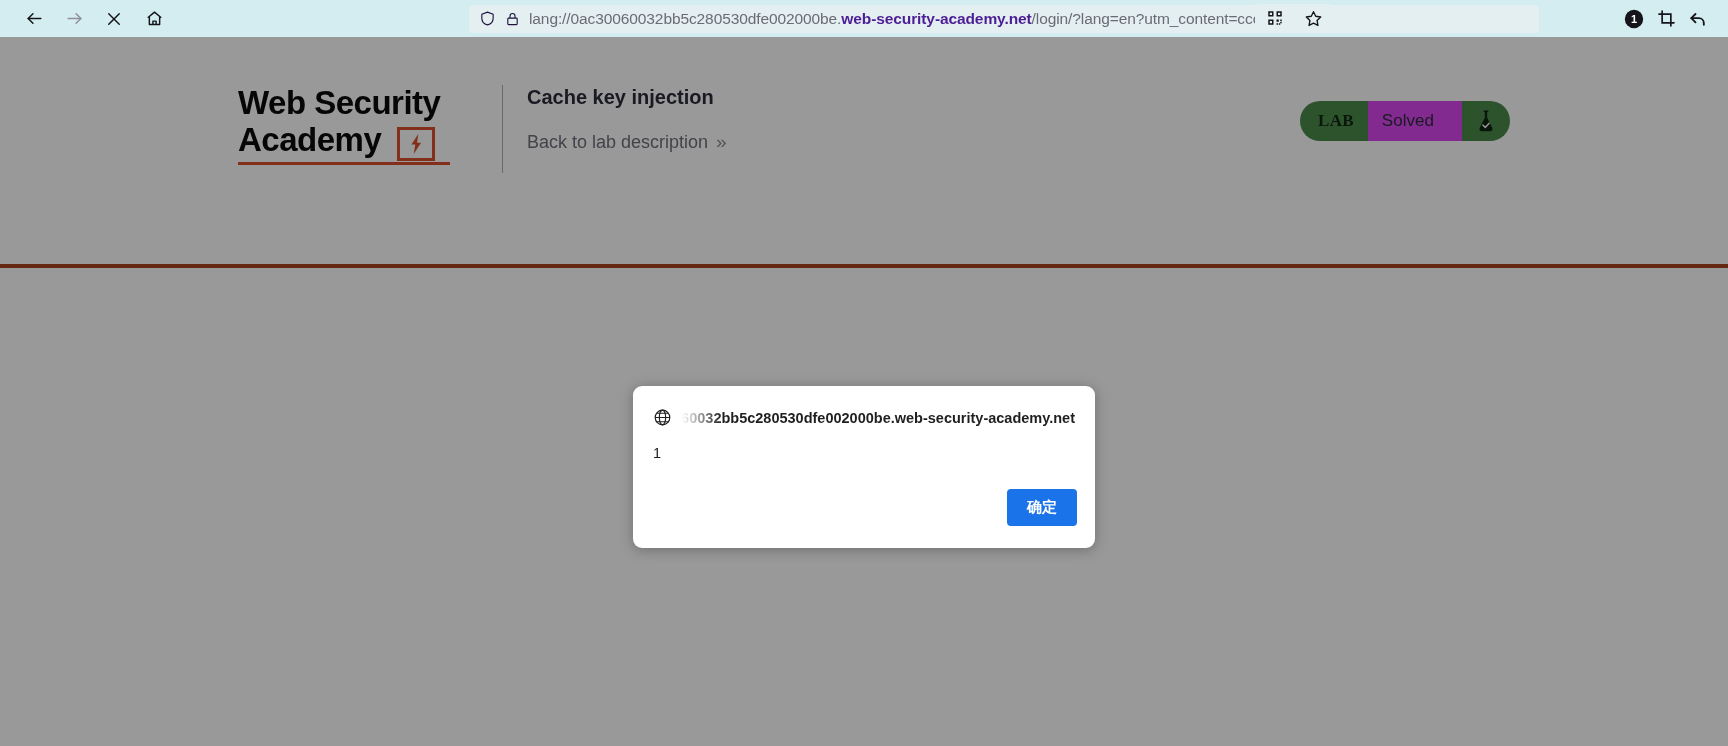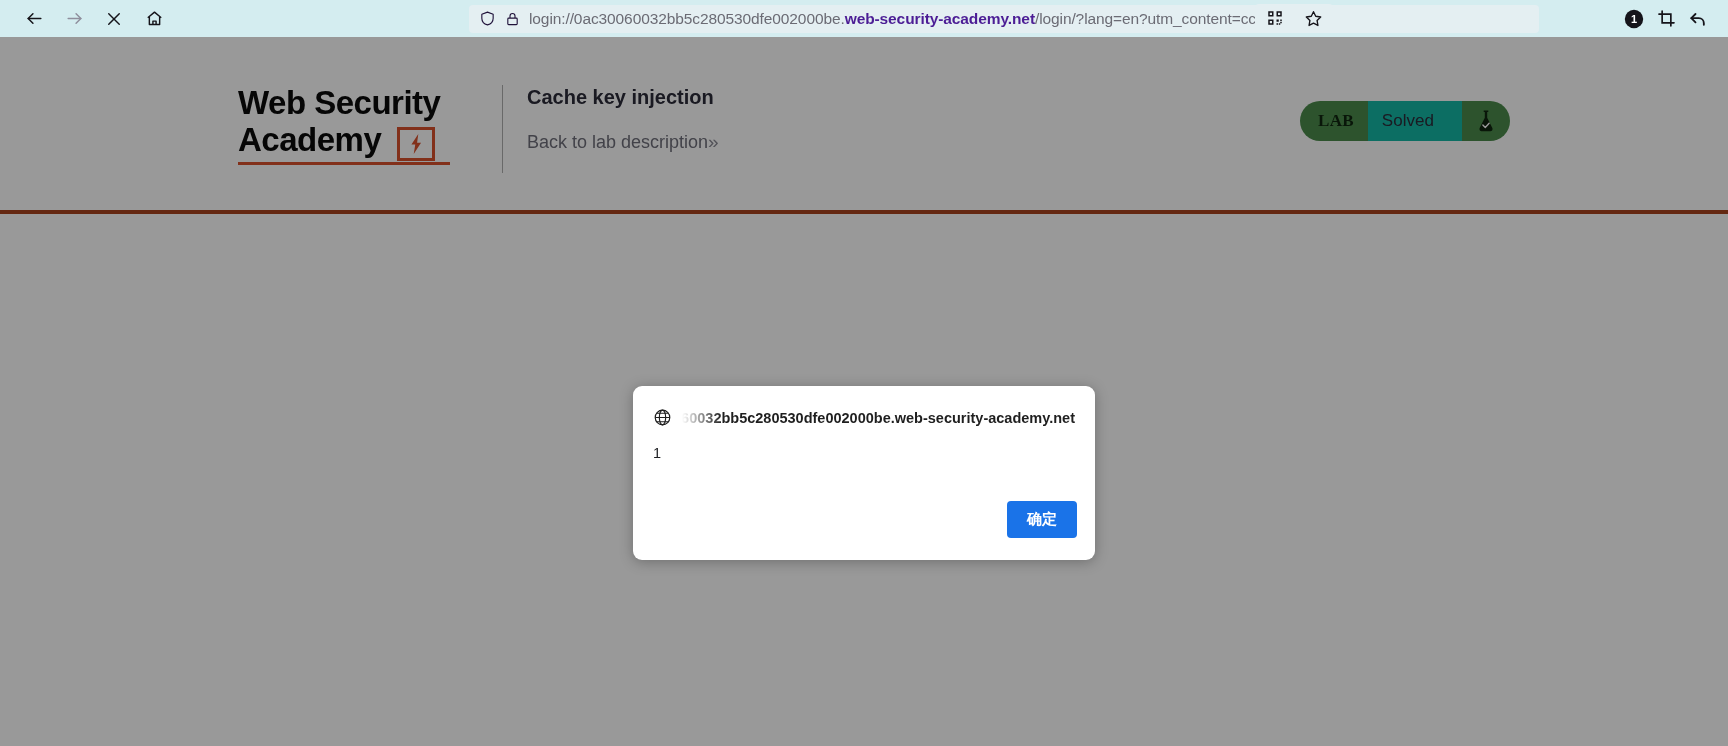--- a/index.html
+++ b/index.html
@@ -84,21 +84,21 @@
 
   
   .page {
     position: relative;
     width: 1728px;
     height: 709px;
     background: #ffffff;
     overflow: hidden;
   }
   .lab-header {
-    height: 173px;
+    height: 227px;
     display: flex;
     align-items: flex-start;
     padding: 22px 16px 0 0;
     position: relative;
   }
   .logo-block {
     margin-left: 238px;
     width: 250px;
     flex: 0 0 auto;
     padding-top: 26px;
@@ -142,21 +142,21 @@
     color: #2c2c3a;
     font-weight: 700;
     line-height: 1.2;
   }
   .lab-back {
     margin-top: 22px;
     font-size: 18px;
     color: #6f6f7a;
     display: inline-flex;
     align-items: center;
-    gap: 0;
+    gap: 8px;
   }
   .chev { font-size: 19px; color: #8a8a94; }
 
   .lab-status {
     position: absolute;
     right: 218px;
     top: 64px;
     display: flex;
     align-items: stretch;
     background: #4b8b4b;
@@ -169,21 +169,21 @@
     display: flex; align-items: center;
     padding: 0 14px 0 18px;
     font-size: 17px; font-weight: 700;
     color: #10250f;
     letter-spacing: 0.3px;
     font-family: Liberation Serif, serif;
   }
   .lab-state {
     flex: 1 1 auto;
     display: flex; align-items: center;
-    background: #14b8a6;
+    background: #d946ef;
     padding: 0 14px;
     font-size: 17px;
     color: #2c2c3a;
   }
   .lab-flask {
     display: flex; align-items: center; justify-content: center;
     width: 48px;
     color: #10250f;
   }
 
@@ -248,21 +248,20 @@
     background: #1a73e8;
     color: #ffffff;
     border: none;
     border-radius: 4px;
     font-size: 15px;
     font-weight: 700;
     padding: 9px 20px;
     min-width: 56px;
     font-family: "Liberation Sans", sans-serif;
     cursor: pointer;
-    margin-top: 12px;
   }
 </style>
 </head>
 <body>
 
 <div class="browser-bar">
 
   <div class="nav-btn">
     <svg width="19" height="19" viewBox="0 0 24 24" fill="none" stroke="currentColor" stroke-width="1.9" stroke-linecap="round" stroke-linejoin="round">
       <line x1="20" y1="12" x2="4" y2="12"></line>
@@ -298,21 +297,21 @@
         <svg width="17" height="17" viewBox="0 0 24 24" fill="none" stroke="currentColor" stroke-width="1.6" stroke-linejoin="round">
           <path d="M12 3 L20 6 v5.5 c0 5-3.4 8.2-8 9.5 -4.6-1.3-8-4.5-8-9.5 V6 Z"></path>
         </svg>
       </span>
       <span class="url-icon">
         <svg width="15" height="16" viewBox="0 0 24 24" fill="none" stroke="currentColor" stroke-width="1.8" stroke-linejoin="round">
           <rect x="4.5" y="10.5" width="15" height="10.5" rx="1.4"></rect>
           <path d="M8 10.5 V7.2 a4 4 0 0 1 8 0 v3.3"></path>
         </svg>
       </span>
-      <span class="url-text"><span>login://0ac30060032bb5c280530dfe002000be.</span><span class="domain">web-security-academy.net</span><span>/login/?lang=en?utm_content=ccc%26cors=</span></span>
+      <span class="url-text"><span>lang://0ac30060032bb5c280530dfe002000be.</span><span class="domain">web-security-academy.net</span><span>/login/?lang=en?utm_content=ccc%26cors=</span></span>
     </div>
   </div>
 
   <div class="url-inline-icons">
     <div class="icon-btn">
       <svg width="18" height="18" viewBox="0 0 24 24" fill="currentColor">
         <path d="M3 3h7v7H3V3zm2 2v3h3V5H5zM14 3h7v7h-7V3zm2 2v3h3V5h-3zM3 14h7v7H3v-7zm2 2v3h3v-3H5zM14 14h3v3h-3v-3zm5 0h2v2h-2v-2zm-5 5h2v2h-2v-2zm3 0h2v2h-2v-2zm2-2h2v2h-2v-2z"></path>
       </svg>
     </div>
     <div class="icon-btn">

